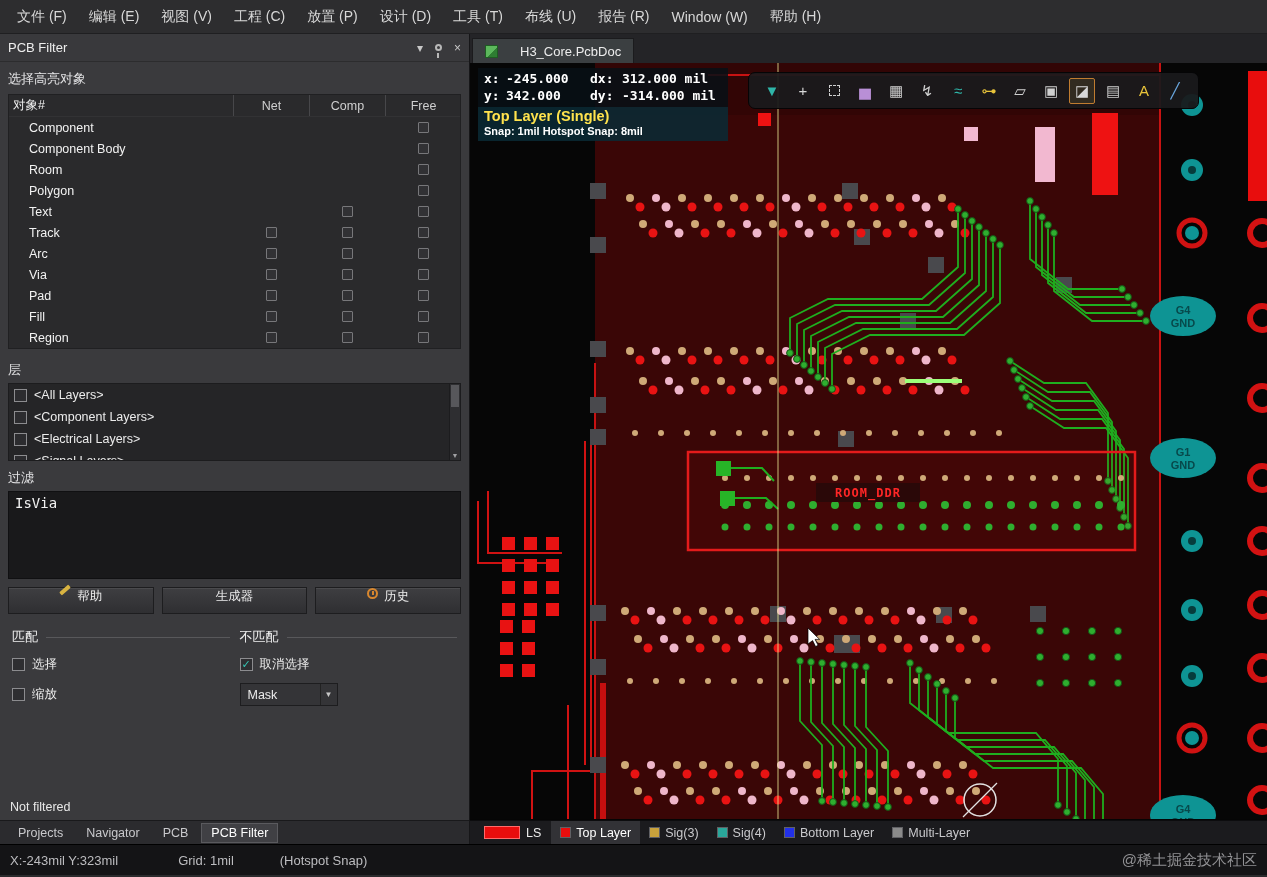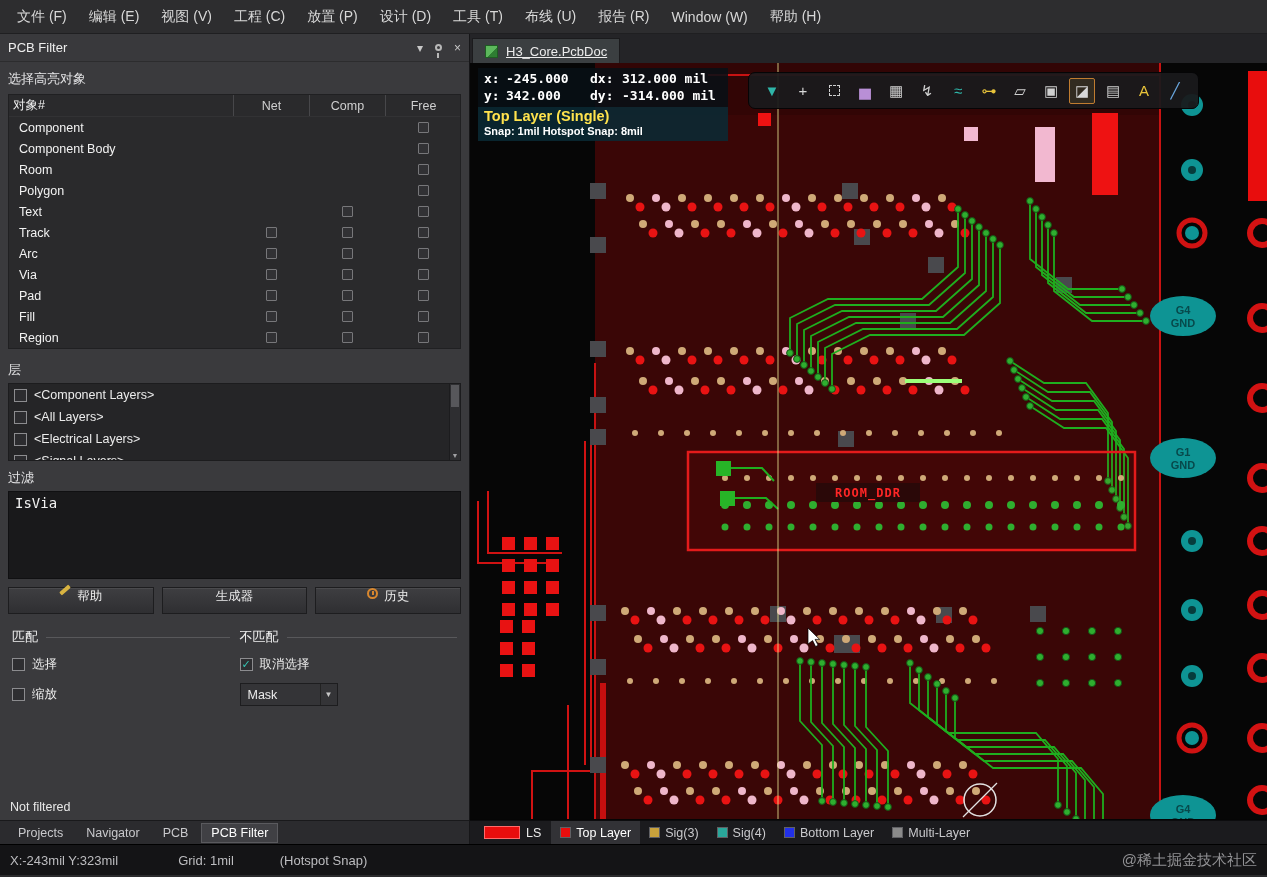--- a/index.html
+++ b/index.html
@@ -16,21 +16,21 @@
   .ph-icons{margin-left:auto;display:flex;align-items:center;gap:12px;color:#c8c8c8;}
   .phi{font-size:12px;line-height:1;}
   .pin-icon{width:7px;height:7px;border:2px solid #b8b8b8;border-radius:50%;position:relative;display:inline-block;}
   .pin-icon::after{content:"";position:absolute;left:0.5px;top:7px;width:2px;height:5px;background:#b8b8b8;}
   .sec-h{padding:8px 8px 4px;font-size:13px;color:#e4e4e6;}
   .ftable{margin:2px 8px 4px;background:#2a2a2c;border:1px solid #202022;}
   .ft-head{display:grid;grid-template-columns:224px 76px 76px 76px;height:22px;align-items:center;color:#cfcfcf;font-size:12.5px;border-bottom:1px solid #323234;}
   .ft-head .ft-lab{padding-left:4px;}
   .ft-head .ft-col{border-left:1px solid #47474a;text-align:center;height:100%;display:flex;align-items:center;justify-content:center;}
   .ft-row{display:grid;grid-template-columns:224px 76px 76px 76px;height:21px;align-items:center;}
-  .ft-lab{font-size:12.5px;color:#f2f2f2;padding-left:10px;}
+  .ft-lab{font-size:12.5px;color:#f2f2f2;padding-left:20px;}
   .ft-cell{display:flex;justify-content:center;}
   .cb-s{width:11px;height:11px;background:#313134;border:1px solid #77777a;border-radius:1px;}
   .list{margin:0 8px;height:78px;background:#252527;border:1px solid #1c1c1e;position:relative;overflow:hidden;}
   .layer-row{display:flex;align-items:center;gap:7px;height:22px;padding-left:5px;}
   .cb-m{width:13px;height:13px;background:#2c2c2f;border:1px solid #8c8c8f;flex:none;display:flex;align-items:center;justify-content:center;font-size:10px;color:#35c6b5;}
   .layer-lab{font-size:12.5px;color:#ececec;white-space:nowrap;}
   .vscroll{position:absolute;top:0;right:0;bottom:0;width:11px;background:#2e2e31;border-left:1px solid #1c1c1e;}
   .vthumb{position:absolute;top:1px;left:1px;width:8px;height:22px;background:#57575b;}
   .varrow{position:absolute;bottom:1px;left:0;width:100%;text-align:center;font-size:7px;color:#a0a0a3;}
   .filter-box{margin:0 8px;height:88px;background:#19191b;border:1px solid #101012;padding:3px 6px;
@@ -58,21 +58,21 @@
   .funnel{width:0;height:0;border-left:5px solid transparent;border-right:5px solid transparent;border-top:7px solid currentColor;}
   .w1{width:112px;}.w2{flex:1;}.w3{width:152px;}
   .spacer{flex:1;}
   .nf{margin:0 0 6px 10px;font-size:12.5px;color:#e8e8e8;}
   .panel-tabs{height:24px;background:#2b2b2e;border-top:1px solid #19191b;display:flex;align-items:center;padding-left:8px;gap:3px;}
   .ptab{padding:3px 10px;font-size:12.5px;color:#c9c9cc;cursor:default;}
   .ptab.active{background:#404044;border:1px solid #5a5a5e;color:#fff;padding:2px 9px;}
   
   .work{flex:1;display:flex;flex-direction:column;background:#1a1a1c;min-width:0;}
   .doc-strip{height:29px;background:#242427;display:flex;align-items:flex-end;padding-left:2px;}
-  .doc-tab{height:25px;display:flex;align-items:center;gap:8px;padding:0 12px;background:#3b3f41;color:#ececec;font-size:13px;border:1px solid #1b1b1d;border-bottom:none;cursor:default;text-decoration:underline;}
+  .doc-tab{height:25px;display:flex;align-items:center;gap:22px;padding:0 12px;background:#3b3f41;color:#ececec;font-size:13px;border:1px solid #1b1b1d;border-bottom:none;cursor:default;}
   .doc-ico{width:13px;height:13px;background:linear-gradient(135deg,#5cb85c 0 55%,#2e7d32 55%);box-shadow:inset 0 0 0 1px #1e5c22;}
   .canvas{position:relative;flex:1;overflow:hidden;background:#050505;}
   .canvas svg{position:absolute;left:0;top:0;width:797px;height:756px;}
   .hud{position:absolute;left:8px;top:5px;width:250px;z-index:4;font-family:"DejaVu Sans Mono",monospace;}
   .hud-xy{background:rgba(8,16,22,0.88);padding:2px 6px 3px;}
   .hud-row{display:grid;grid-template-columns:22px 84px 32px 1fr;font-size:13px;font-weight:bold;color:#fff;line-height:17px;}
   .hud-layer{background:rgba(10,42,52,0.88);color:#ffe34d;font-size:14.5px;font-weight:bold;padding:1px 6px;font-family:"Liberation Sans",sans-serif;}
   .hud-snap{background:rgba(10,42,52,0.88);color:#fff;font-size:11px;font-weight:bold;padding:0 6px 4px;font-family:"Liberation Sans",sans-serif;}
   .pcb-tools{position:absolute;left:278px;top:9px;height:37px;display:flex;align-items:center;gap:5px;padding:0 10px;
              background:rgba(25,25,28,0.94);border:1px solid #050506;border-radius:7px;z-index:4;}
@@ -247,25 +247,25 @@
               </span>
             </div>
           </div>
       </div>
 
       <div class="sec-h">层</div>
       <div class="list">
         <div id="layers-list">
             <div class="layer-row">
               <span class="cb-m"></span>
-              <span class="layer-lab">&lt;Component Layers&gt;</span>
+              <span class="layer-lab">&lt;All Layers&gt;</span>
             </div>
             <div class="layer-row">
               <span class="cb-m"></span>
-              <span class="layer-lab">&lt;All Layers&gt;</span>
+              <span class="layer-lab">&lt;Component Layers&gt;</span>
             </div>
             <div class="layer-row">
               <span class="cb-m"></span>
               <span class="layer-lab">&lt;Electrical Layers&gt;</span>
             </div>
             <div class="layer-row">
               <span class="cb-m"></span>
               <span class="layer-lab">&lt;Signal Layers&gt;</span>
             </div>
           </div>

